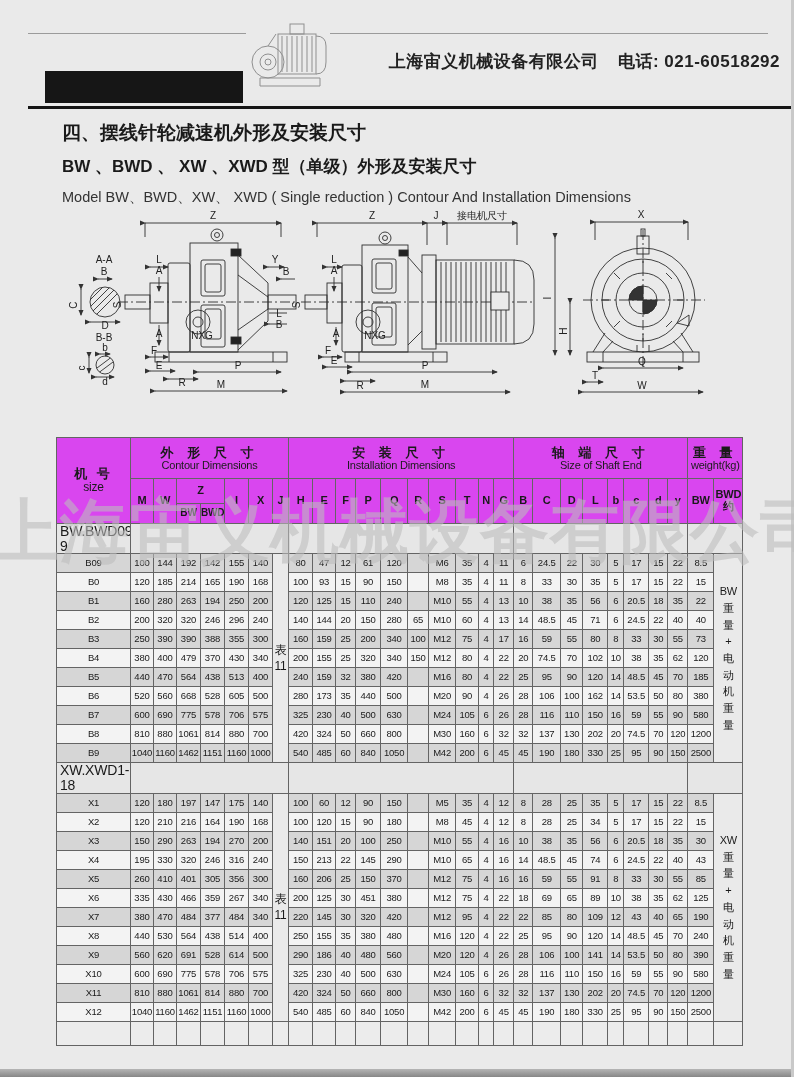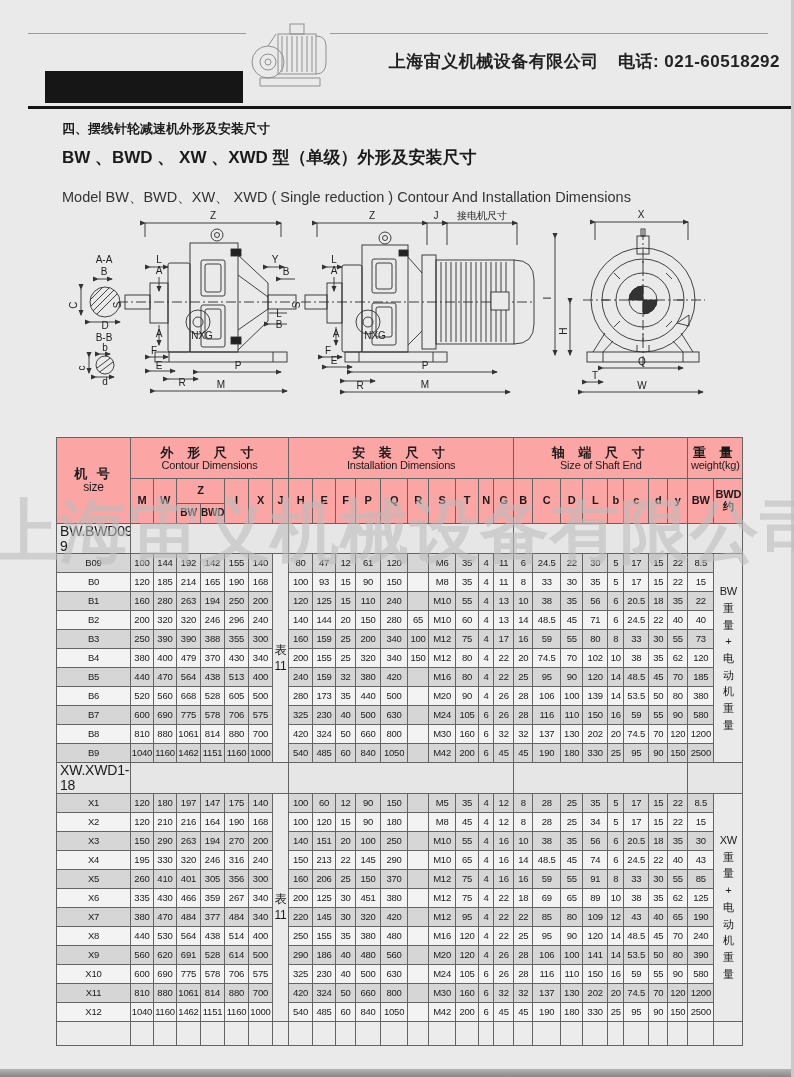--- a/index.html
+++ b/index.html
@@ -8,32 +8,32 @@
     background:#eaeaea;font-family:"Liberation Sans",sans-serif;color:#1a1a1a;
   }
   .abs{position:absolute}
   
   #hdr-topline{left:28px;top:33px;width:740px;height:1px;background:#9b9b9b}
   #hdr-black-bar{left:45px;top:71px;width:198px;height:32px;background:#161616}
   #motor-thumb{left:246px;top:4px;width:84px;height:94px}
   #company-line{right:14px;top:50px;font-size:17px;font-weight:bold;color:#222;letter-spacing:.5px;white-space:nowrap}
   #hdr-rule{left:28px;top:106px;width:766px;height:3px;background:#151515}
   
-  #title-cn{left:62px;top:120px;font-size:13px;font-weight:bold}
-  #subtitle-cn{left:62px;top:146px;font-size:17px;font-weight:bold}
+  #title-cn{left:62px;top:120px;font-size:19px;font-weight:bold}
+  #subtitle-cn{left:62px;top:155px;font-size:17px;font-weight:bold}
   #subtitle-en{left:62px;top:188px;font-size:14.5px;color:#333}
   
   #drawings{left:55px;top:205px}
   #drawings text{font-size:10px;fill:#222;font-family:"Liberation Sans",sans-serif}
   
   #tbl-wrap{left:56px;top:437px;z-index:10}
   table{border-collapse:collapse;table-layout:fixed;width:686px;background:#ececec}
   th,td{border:1px solid #646464;text-align:center;vertical-align:middle;padding:0;overflow:hidden;
         font-size:9.5px;letter-spacing:-0.2px;line-height:1.05}
-  thead th{background:#fca5a5;font-weight:bold}
+  thead th{background:#d946ef;font-weight:bold}
   thead tr:nth-child(1) th{height:40px}
   thead tr:nth-child(2) th{height:24px;font-size:11px}
   thead tr:nth-child(3) th{height:19px;font-size:10px}
   .th-cn{font-size:13px;font-weight:bold;letter-spacing:5px;display:block;padding-top:2px}
   .th-en{font-size:11px;font-weight:normal;display:block}
   .th-size-cn{font-size:13px;font-weight:bold;letter-spacing:3px;display:block}
   .th-size-en{font-size:12px;font-weight:normal;display:block}
   tbody tr{height:19px}
   tr.sec-row{height:20px}
   tr.sec-row td{background:#e6e6e6;text-align:left;padding-left:3px;font-size:14px}
@@ -577,21 +577,21 @@
           <td>440</td>
           <td>500</td>
           <td></td>
           <td>M20</td>
           <td>90</td>
           <td>4</td>
           <td>26</td>
           <td>28</td>
           <td>106</td>
           <td>100</td>
-          <td>139</td>
+          <td>162</td>
           <td>14</td>
           <td>53.5</td>
           <td>50</td>
           <td>80</td>
           <td>380</td>
         </tr>
         <tr class="g">
           <td>B7</td>
           <td>600</td>
           <td>690</td>

